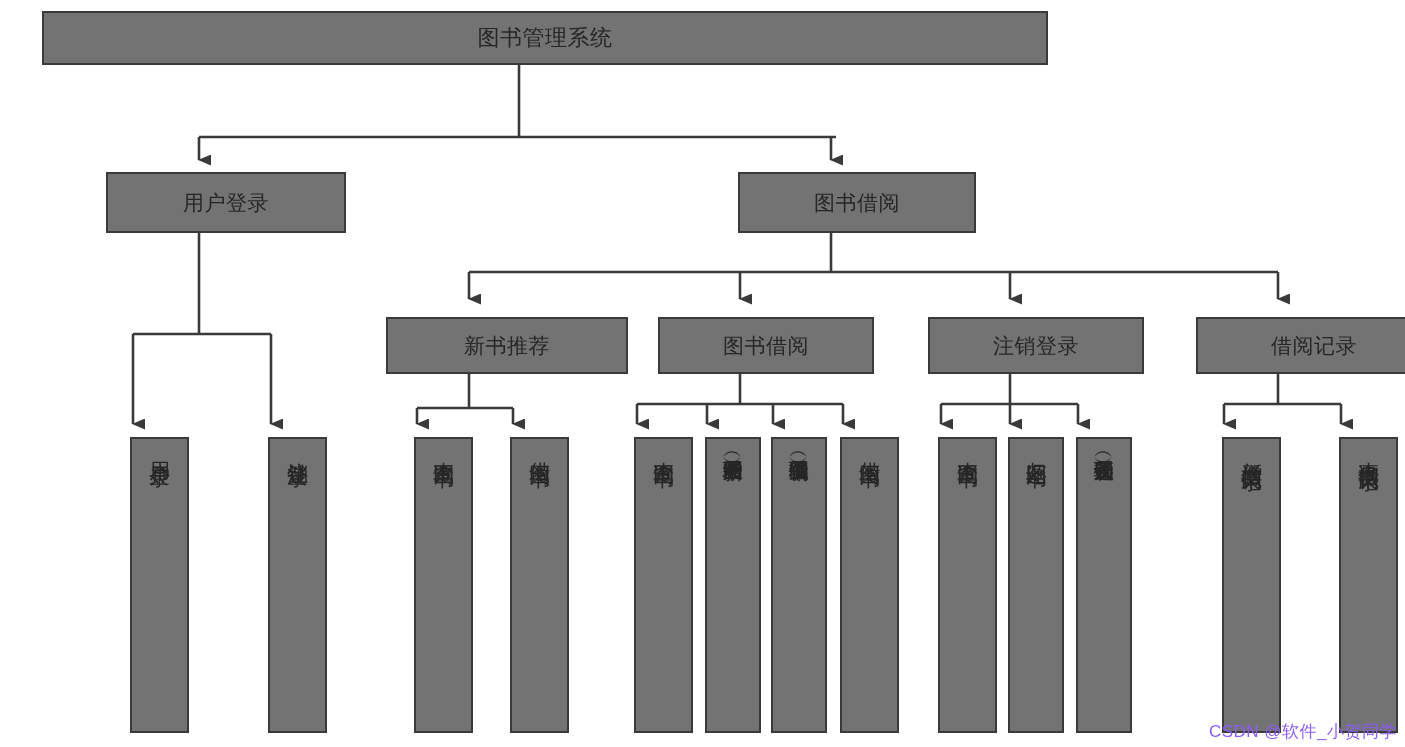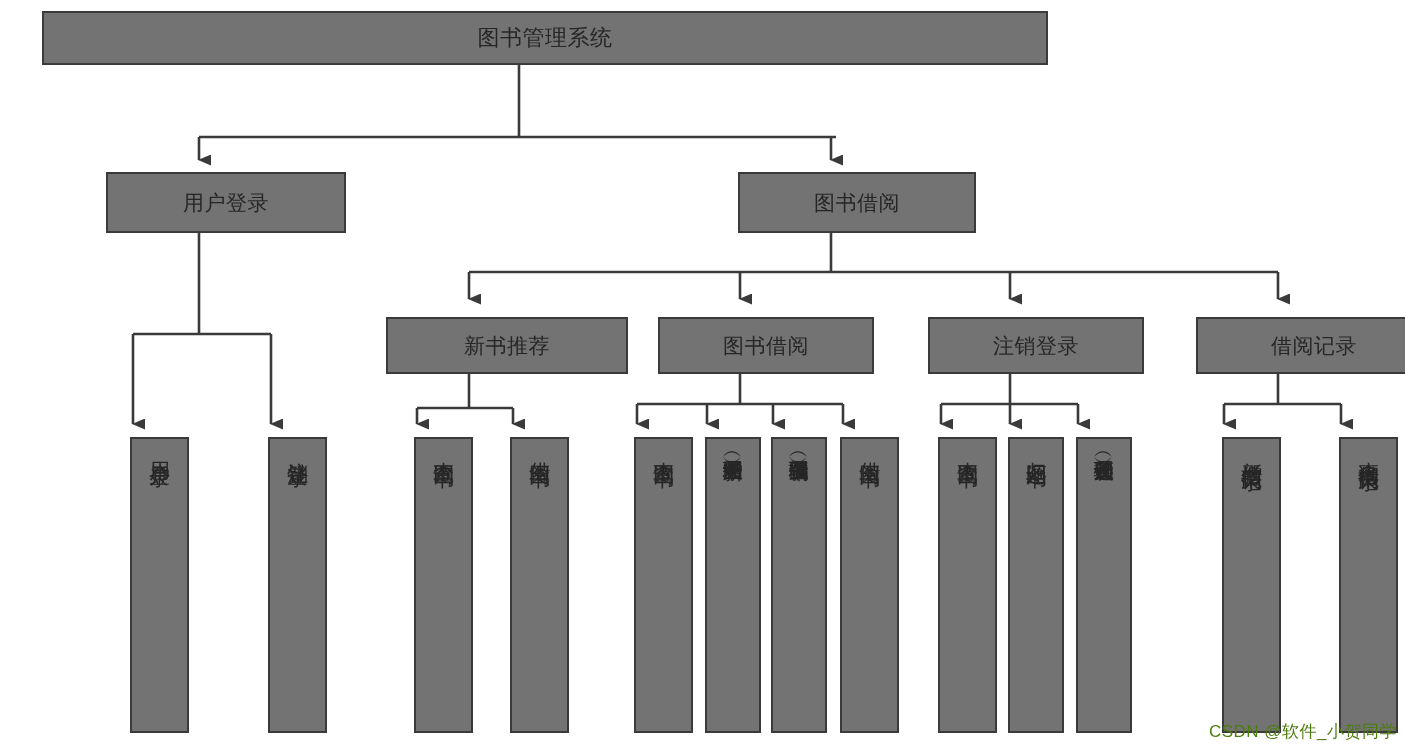--- a/index.html
+++ b/index.html
@@ -71,21 +71,21 @@
     font-size: 20px;
     letter-spacing: 0px;
     line-height: 1.02;
   }
   
   #watermark {
     position: absolute;
     right: 8px;
     bottom: 4px;
     font-size: 17px;
-    color: #4d7c0f;
+    color: #8b5cf6;
     letter-spacing: 0.5px;
     z-index: 5;
     white-space: nowrap;
   }
 </style>
 </head>
 <body>
 
 <div id="canvas">
 

